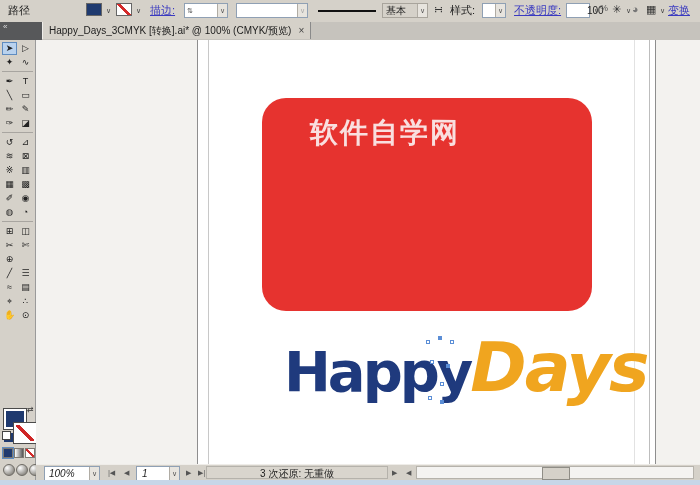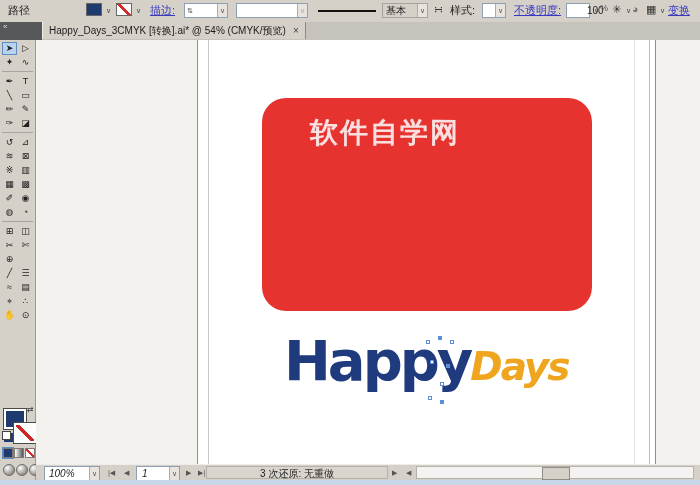--- a/index.html
+++ b/index.html
@@ -51,21 +51,21 @@
   
   #canvas{position:absolute;left:36px;top:40px;width:664px;height:424px;background:#f3f2ef;overflow:hidden;}
   #page{position:absolute;left:161px;top:0;width:458px;height:424px;background:#fff;}
   .vline{position:absolute;top:0;bottom:0;width:1px;}
   #red-card{position:absolute;left:226px;top:58px;width:330px;height:213px;border-radius:24px;}
   #watermark{position:absolute;left:48px;top:16px;color:#fbe9e9;}
   #watermark .wm-title{font-size:28px;font-weight:bold;letter-spacing:2px;opacity:.95;}
   #watermark .wm-url{font-size:11px;font-weight:bold;letter-spacing:3px;margin-top:1px;opacity:.85;}
   #logo{position:absolute;left:248px;top:288px;white-space:nowrap;}
   #logo .word1{font-family:"DejaVu Sans",sans-serif;font-weight:bold;font-size:56px;letter-spacing:-3px;}
-  #logo .word2{font-family:"DejaVu Sans",sans-serif;font-weight:bold;font-style:italic;font-size:39px;letter-spacing:-2px;}
+  #logo .word2{font-family:"DejaVu Sans",sans-serif;font-weight:bold;font-style:italic;font-size:68px;letter-spacing:-2px;}
   .anchor{position:absolute;width:4px;height:4px;background:#fff;border:1px solid #5b8ed6;box-sizing:border-box;}
   
   #status-bar{position:absolute;left:36px;top:464px;width:664px;height:16px;background:#d5d1c9;
               border-top:1px solid #efede9;font-size:10px;color:#222;}
   #status-bar .abs{position:absolute;top:1px;font-style:italic;}
   .nav-btn{font-size:7px;color:#555;padding-top:3px;}
   #undo-panel{position:absolute;left:170px;top:1px;width:182px;height:13px;background:#d9d5cd;
               border:1px solid #b5b2ab;text-align:center;line-height:13px;box-sizing:border-box;}
   #hscroll{position:absolute;left:380px;right:6px;top:1px;height:13px;background:#f4f3f1;
            border:1px solid #b5b2ab;box-sizing:border-box;}
@@ -123,21 +123,21 @@
     <span class="abs mini-chev" style="left:658px;top:7px;">∨</span>
 
     <span class="abs blue-link" style="left:668px;">变换</span>
   </div>
 
   <div id="tab-bar">
     <div id="tab-dock">
       <span>«</span>
     </div>
     <div id="doc-tab">
-      <span>Happy_Days_3CMYK  [转换].ai* @ 54% (CMYK/预览)</span>
+      <span>Happy_Days_3CMYK  [转换].ai* @ 100% (CMYK/预览)</span>
       <span class="close">×</span>
     </div>
   </div>
 
   <div id="tool-palette">
     <div style="padding-top:2px;">
         <div class="tool-row">
           <div class="tool-cell selected">➤</div>
           <div class="tool-cell">▷</div>
         </div>

